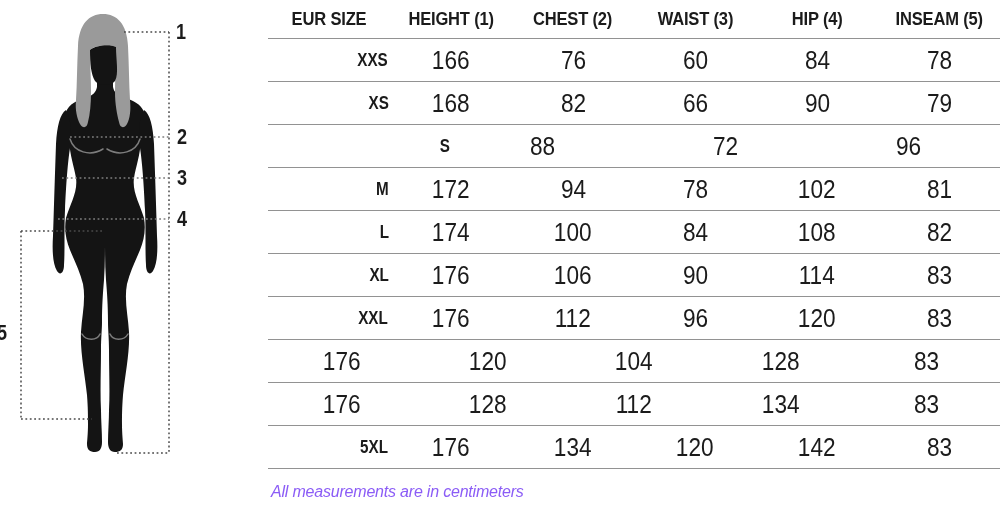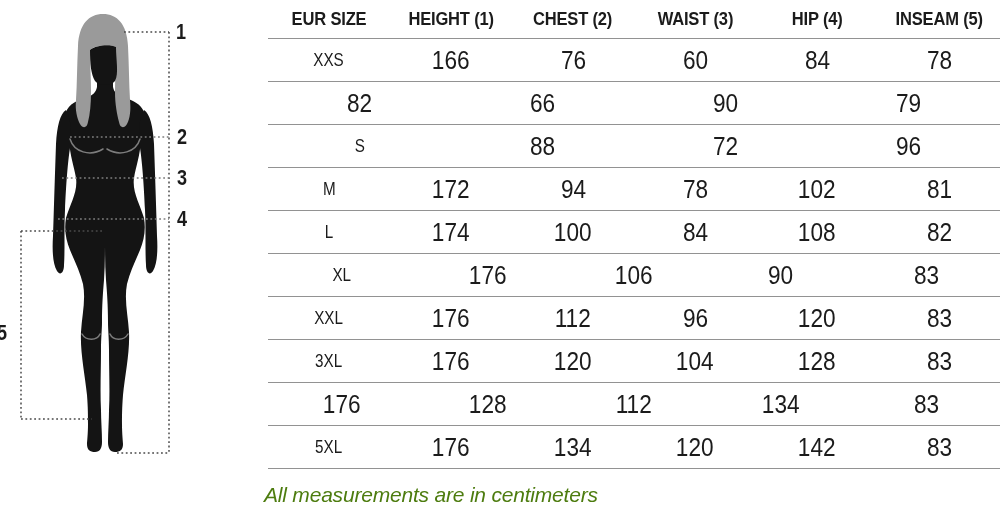--- a/index.html
+++ b/index.html
@@ -18,25 +18,25 @@
   }
 
   
   .size-table{position:absolute;left:268px;top:0;width:732px;}
   .trow{display:flex;align-items:center;border-bottom:1.5px solid #929292;}
   .thead{height:38px;}
   .tdata{height:42px;}
   .cell{flex:1 1 0;text-align:center;white-space:nowrap;}
   .cell > span{display:inline-block;transform:scaleX(.87);transform-origin:center;}
   .thead .cell{font-weight:700;font-size:19px;letter-spacing:-0.2px;}
-  .cell-size{font-weight:400;font-size:17.5px;}
+  .cell-size{font-weight:700;font-size:17.5px;text-align:right;}
   .cell-num{font-size:26px;}
   .footnote{
-    position:absolute;left:264px;top:483px;font-style:italic;font-size:21px;
-    color:#4d7c0f;letter-spacing:-0.2px;
+    position:absolute;left:271px;top:483px;font-style:italic;font-size:16px;
+    color:#8b5cf6;letter-spacing:-0.2px;
   }
 </style>
 </head>
 <body>
 
 <div class="stage">
 
   <div class="figure">
     <svg width="240" height="480" viewBox="0 0 240 480">
 
@@ -117,20 +117,22 @@
     <div class="trow tdata">
       <div class="cell cell-size"><span>XXS</span></div>
       <div class="cell cell-num"><span>166</span></div>
       <div class="cell cell-num"><span>76</span></div>
       <div class="cell cell-num"><span>60</span></div>
       <div class="cell cell-num"><span>84</span></div>
       <div class="cell cell-num"><span>78</span></div>
     </div>
 
     <div class="trow tdata">
+      <div class="cell cell-size"><span>XS</span></div>
+      <div class="cell cell-num"><span>168</span></div>
       <div class="cell cell-num"><span>82</span></div>
       <div class="cell cell-num"><span>66</span></div>
       <div class="cell cell-num"><span>90</span></div>
       <div class="cell cell-num"><span>79</span></div>
     </div>
 
     <div class="trow tdata">
       <div class="cell cell-size"><span>S</span></div>
       <div class="cell cell-num"><span>88</span></div>
       <div class="cell cell-num"><span>72</span></div>
@@ -153,34 +155,34 @@
       <div class="cell cell-num"><span>84</span></div>
       <div class="cell cell-num"><span>108</span></div>
       <div class="cell cell-num"><span>82</span></div>
     </div>
 
     <div class="trow tdata">
       <div class="cell cell-size"><span>XL</span></div>
       <div class="cell cell-num"><span>176</span></div>
       <div class="cell cell-num"><span>106</span></div>
       <div class="cell cell-num"><span>90</span></div>
+      <div class="cell cell-num"><span>114</span></div>
       <div class="cell cell-num"><span>83</span></div>
     </div>
 
     <div class="trow tdata">
       <div class="cell cell-size"><span>XXL</span></div>
       <div class="cell cell-num"><span>176</span></div>
       <div class="cell cell-num"><span>112</span></div>
       <div class="cell cell-num"><span>96</span></div>
       <div class="cell cell-num"><span>120</span></div>
       <div class="cell cell-num"><span>83</span></div>
     </div>
 
     <div class="trow tdata">
-      <div class="cell cell-size"><span>3XL</span></div>
       <div class="cell cell-num"><span>176</span></div>
       <div class="cell cell-num"><span>120</span></div>
       <div class="cell cell-num"><span>104</span></div>
       <div class="cell cell-num"><span>128</span></div>
       <div class="cell cell-num"><span>83</span></div>
     </div>
 
     <div class="trow tdata">
       <div class="cell cell-num"><span>176</span></div>
       <div class="cell cell-num"><span>128</span></div>

